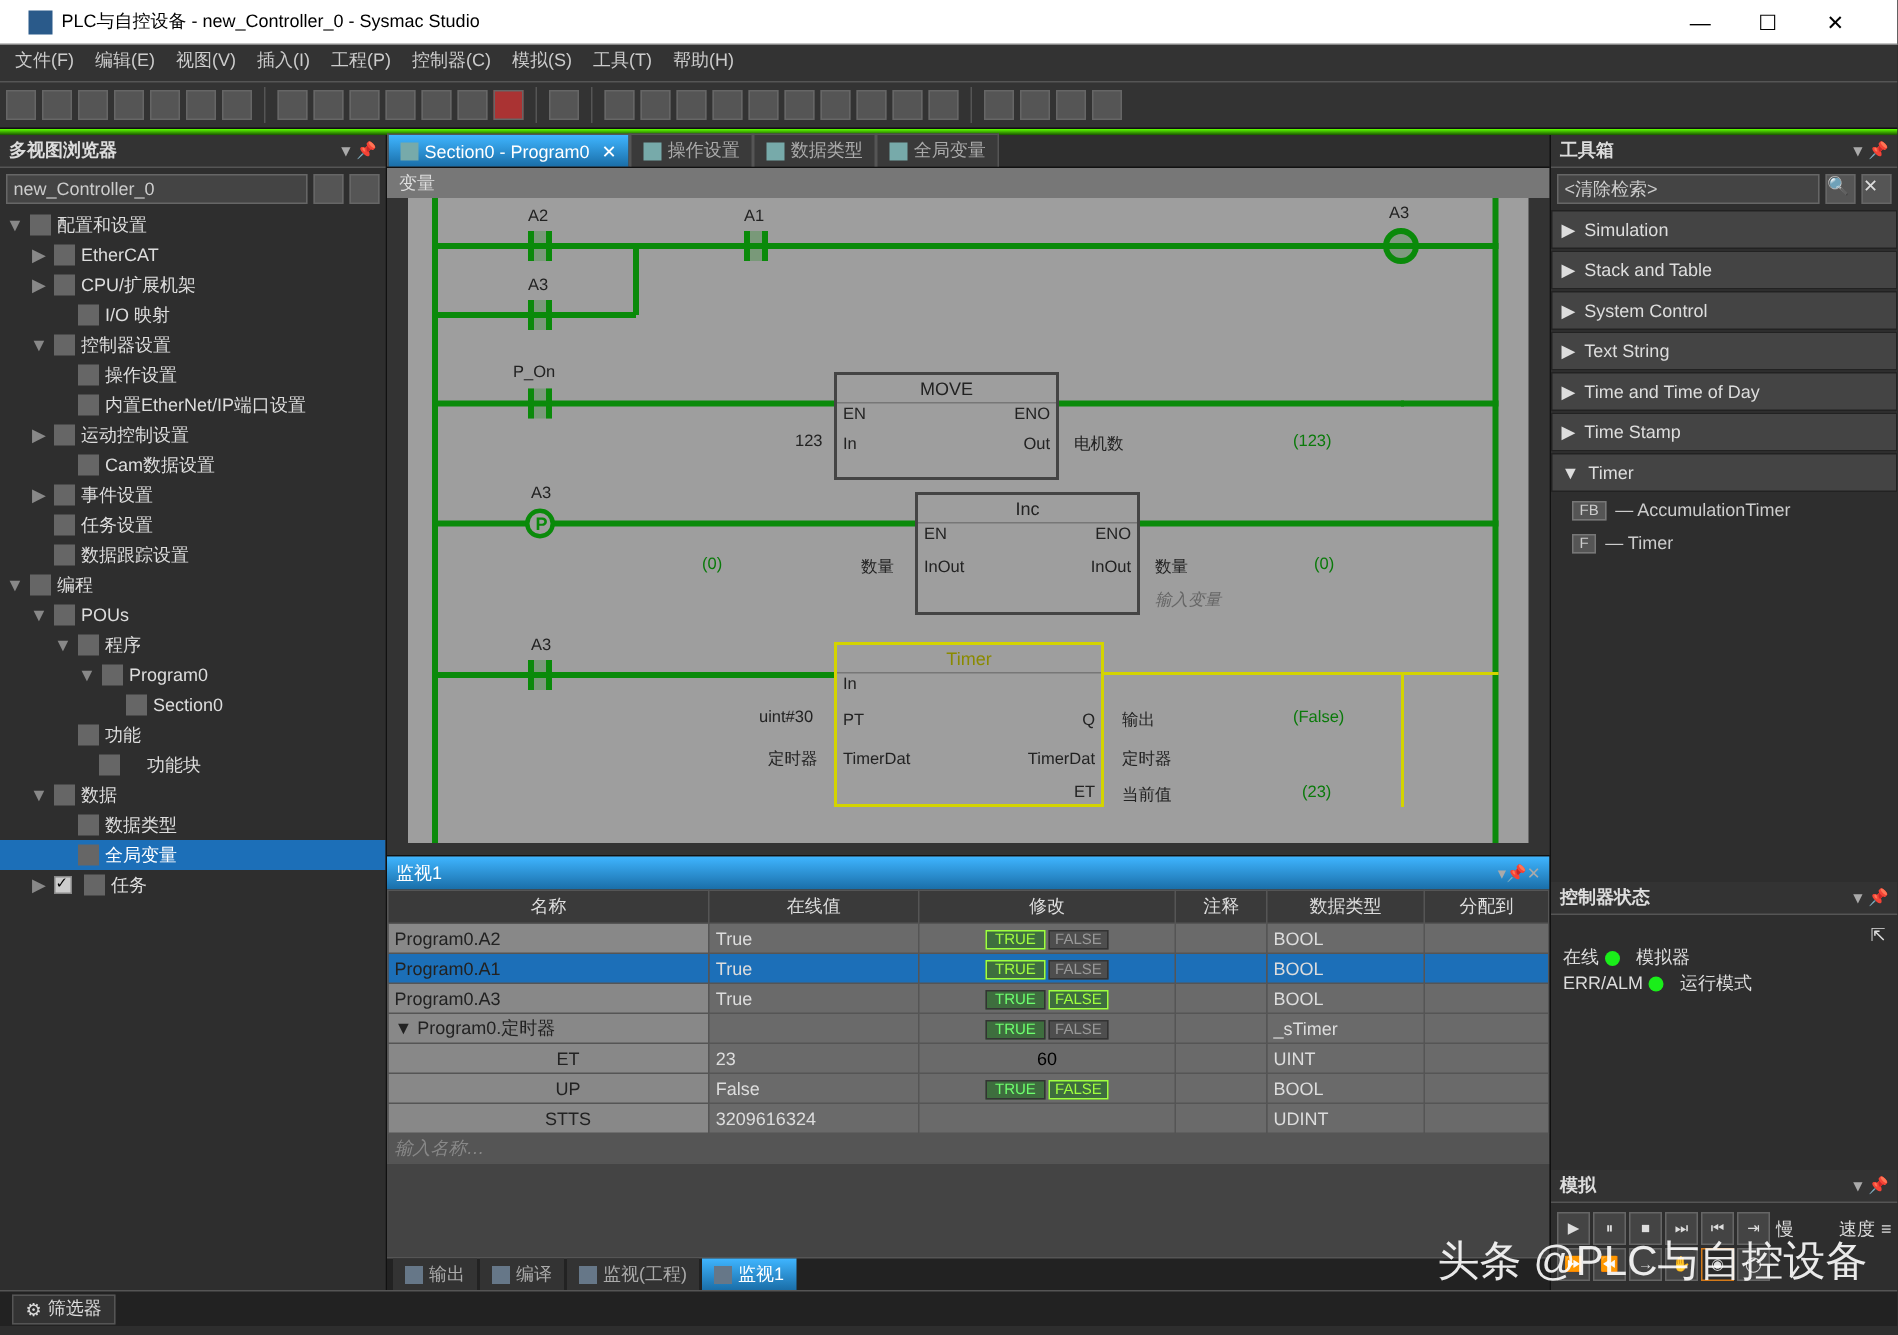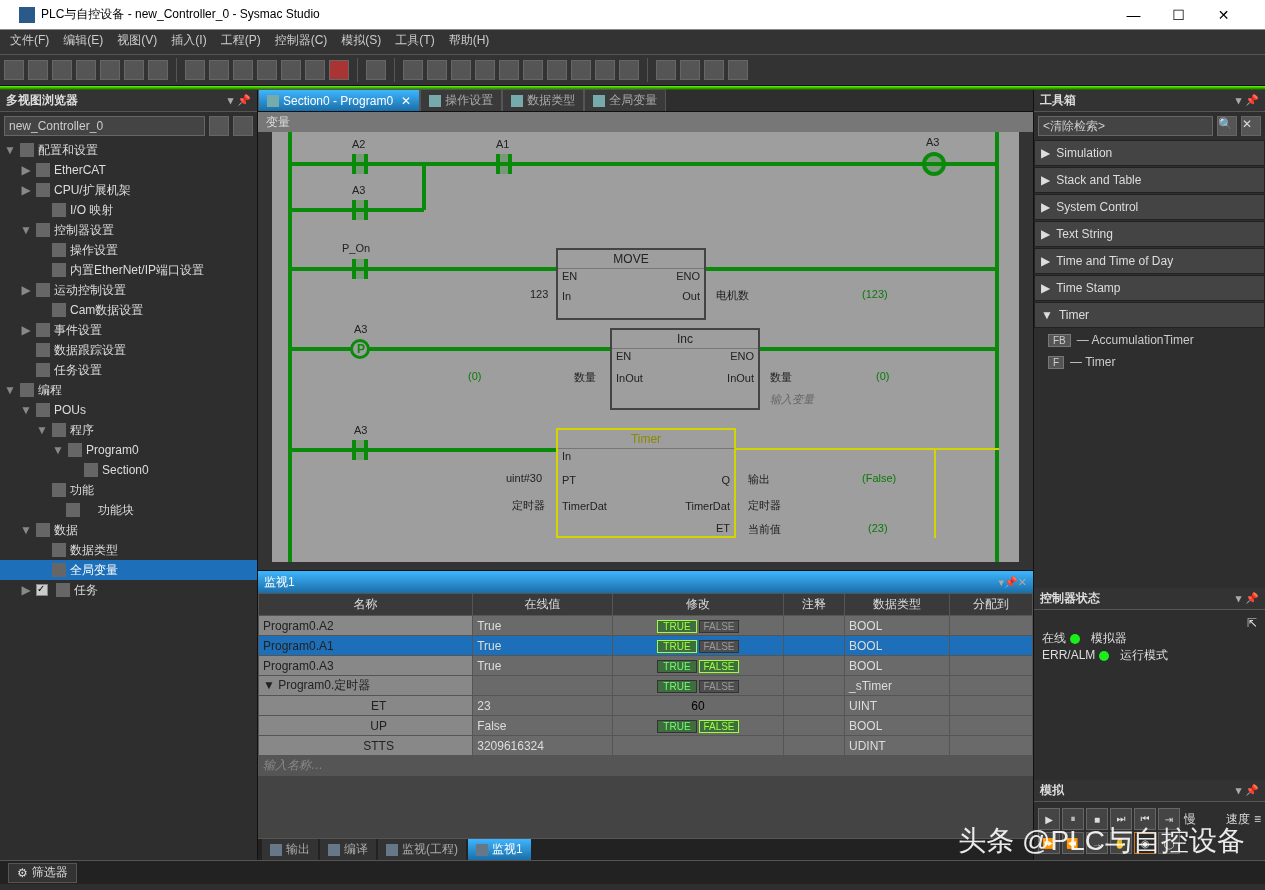--- a/index.html
+++ b/index.html
@@ -218,26 +218,26 @@
           <span>Cam数据设置</span>
         </div>
         <div class="tree-row" style="padding-left: 20px;">
           <span class="arr">▶</span>
           <span class="ic"></span>
           <span>事件设置</span>
         </div>
         <div class="tree-row" style="padding-left: 20px;">
           <span class="arr"></span>
           <span class="ic"></span>
+          <span>任务设置</span>
+        </div>
+        <div class="tree-row" style="padding-left: 20px;">
+          <span class="arr"></span>
+          <span class="ic"></span>
           <span>数据跟踪设置</span>
-        </div>
-        <div class="tree-row" style="padding-left: 20px;">
-          <span class="arr"></span>
-          <span class="ic"></span>
-          <span>任务设置</span>
         </div>
         <div class="tree-row" style="padding-left: 4px;">
           <span class="arr">▼</span>
           <span class="ic"></span>
           <span>编程</span>
         </div>
         <div class="tree-row" style="padding-left: 20px;">
           <span class="arr">▼</span>
           <span class="ic"></span>
           <span>POUs</span>

